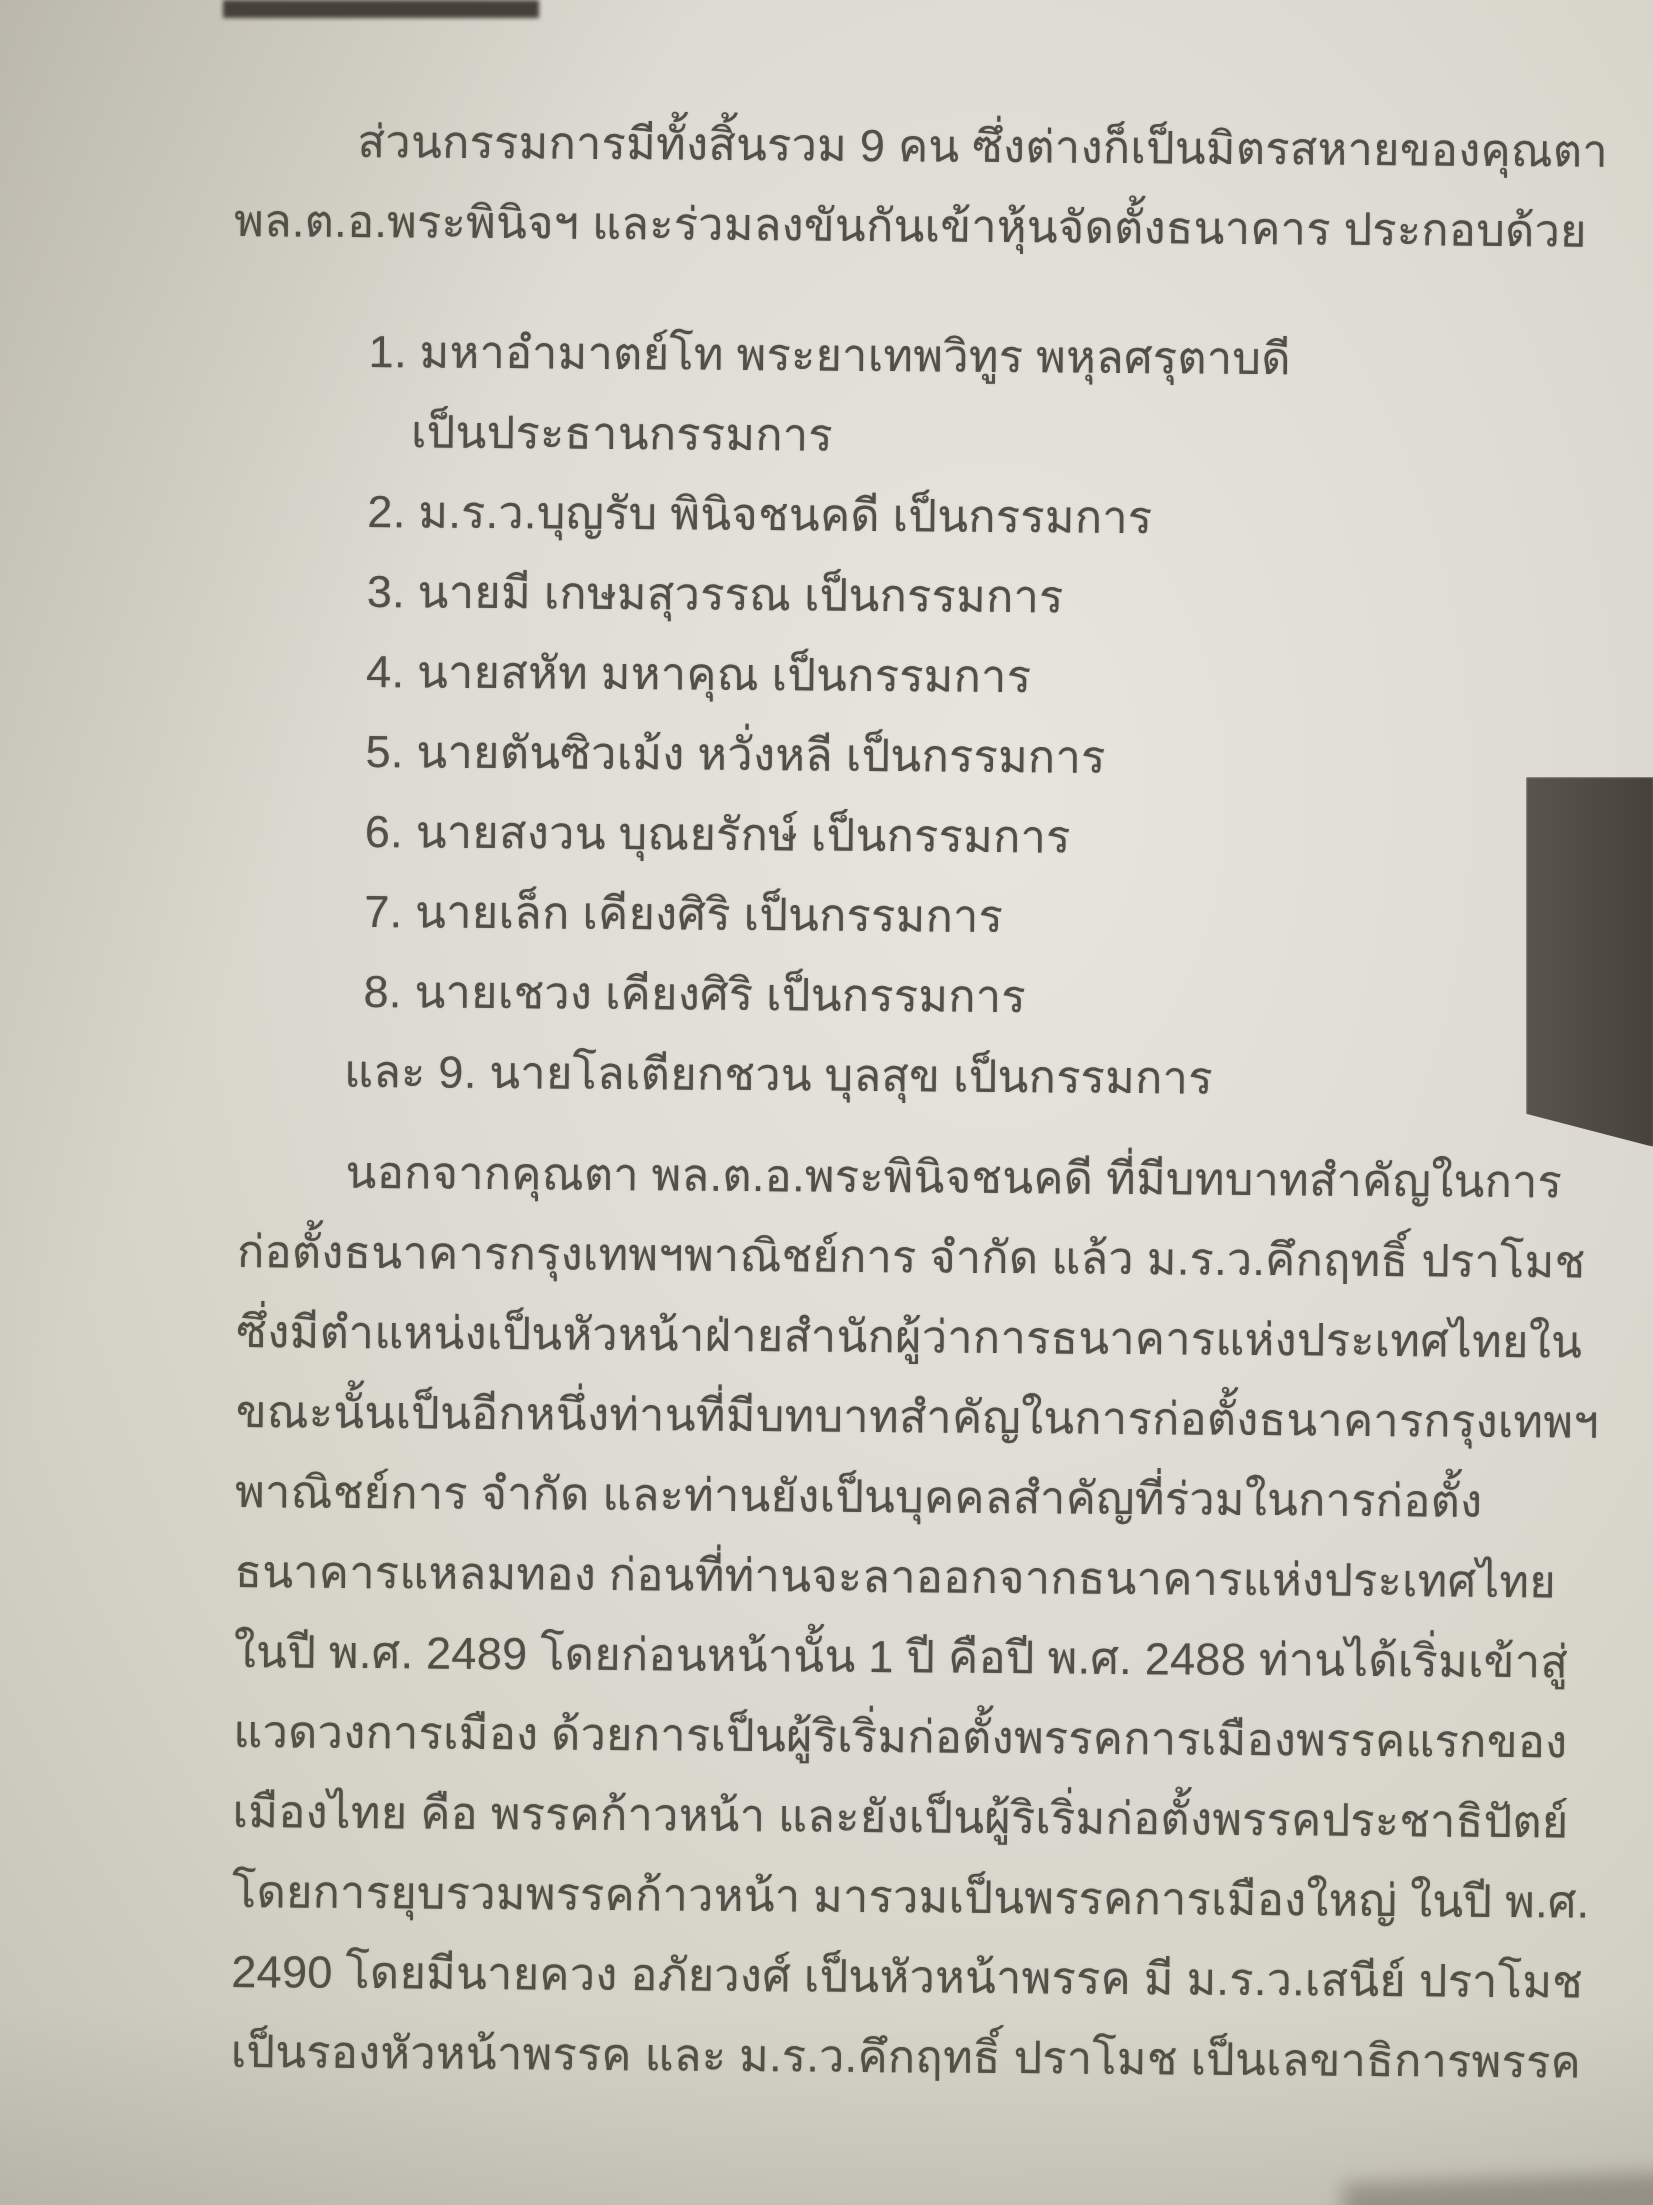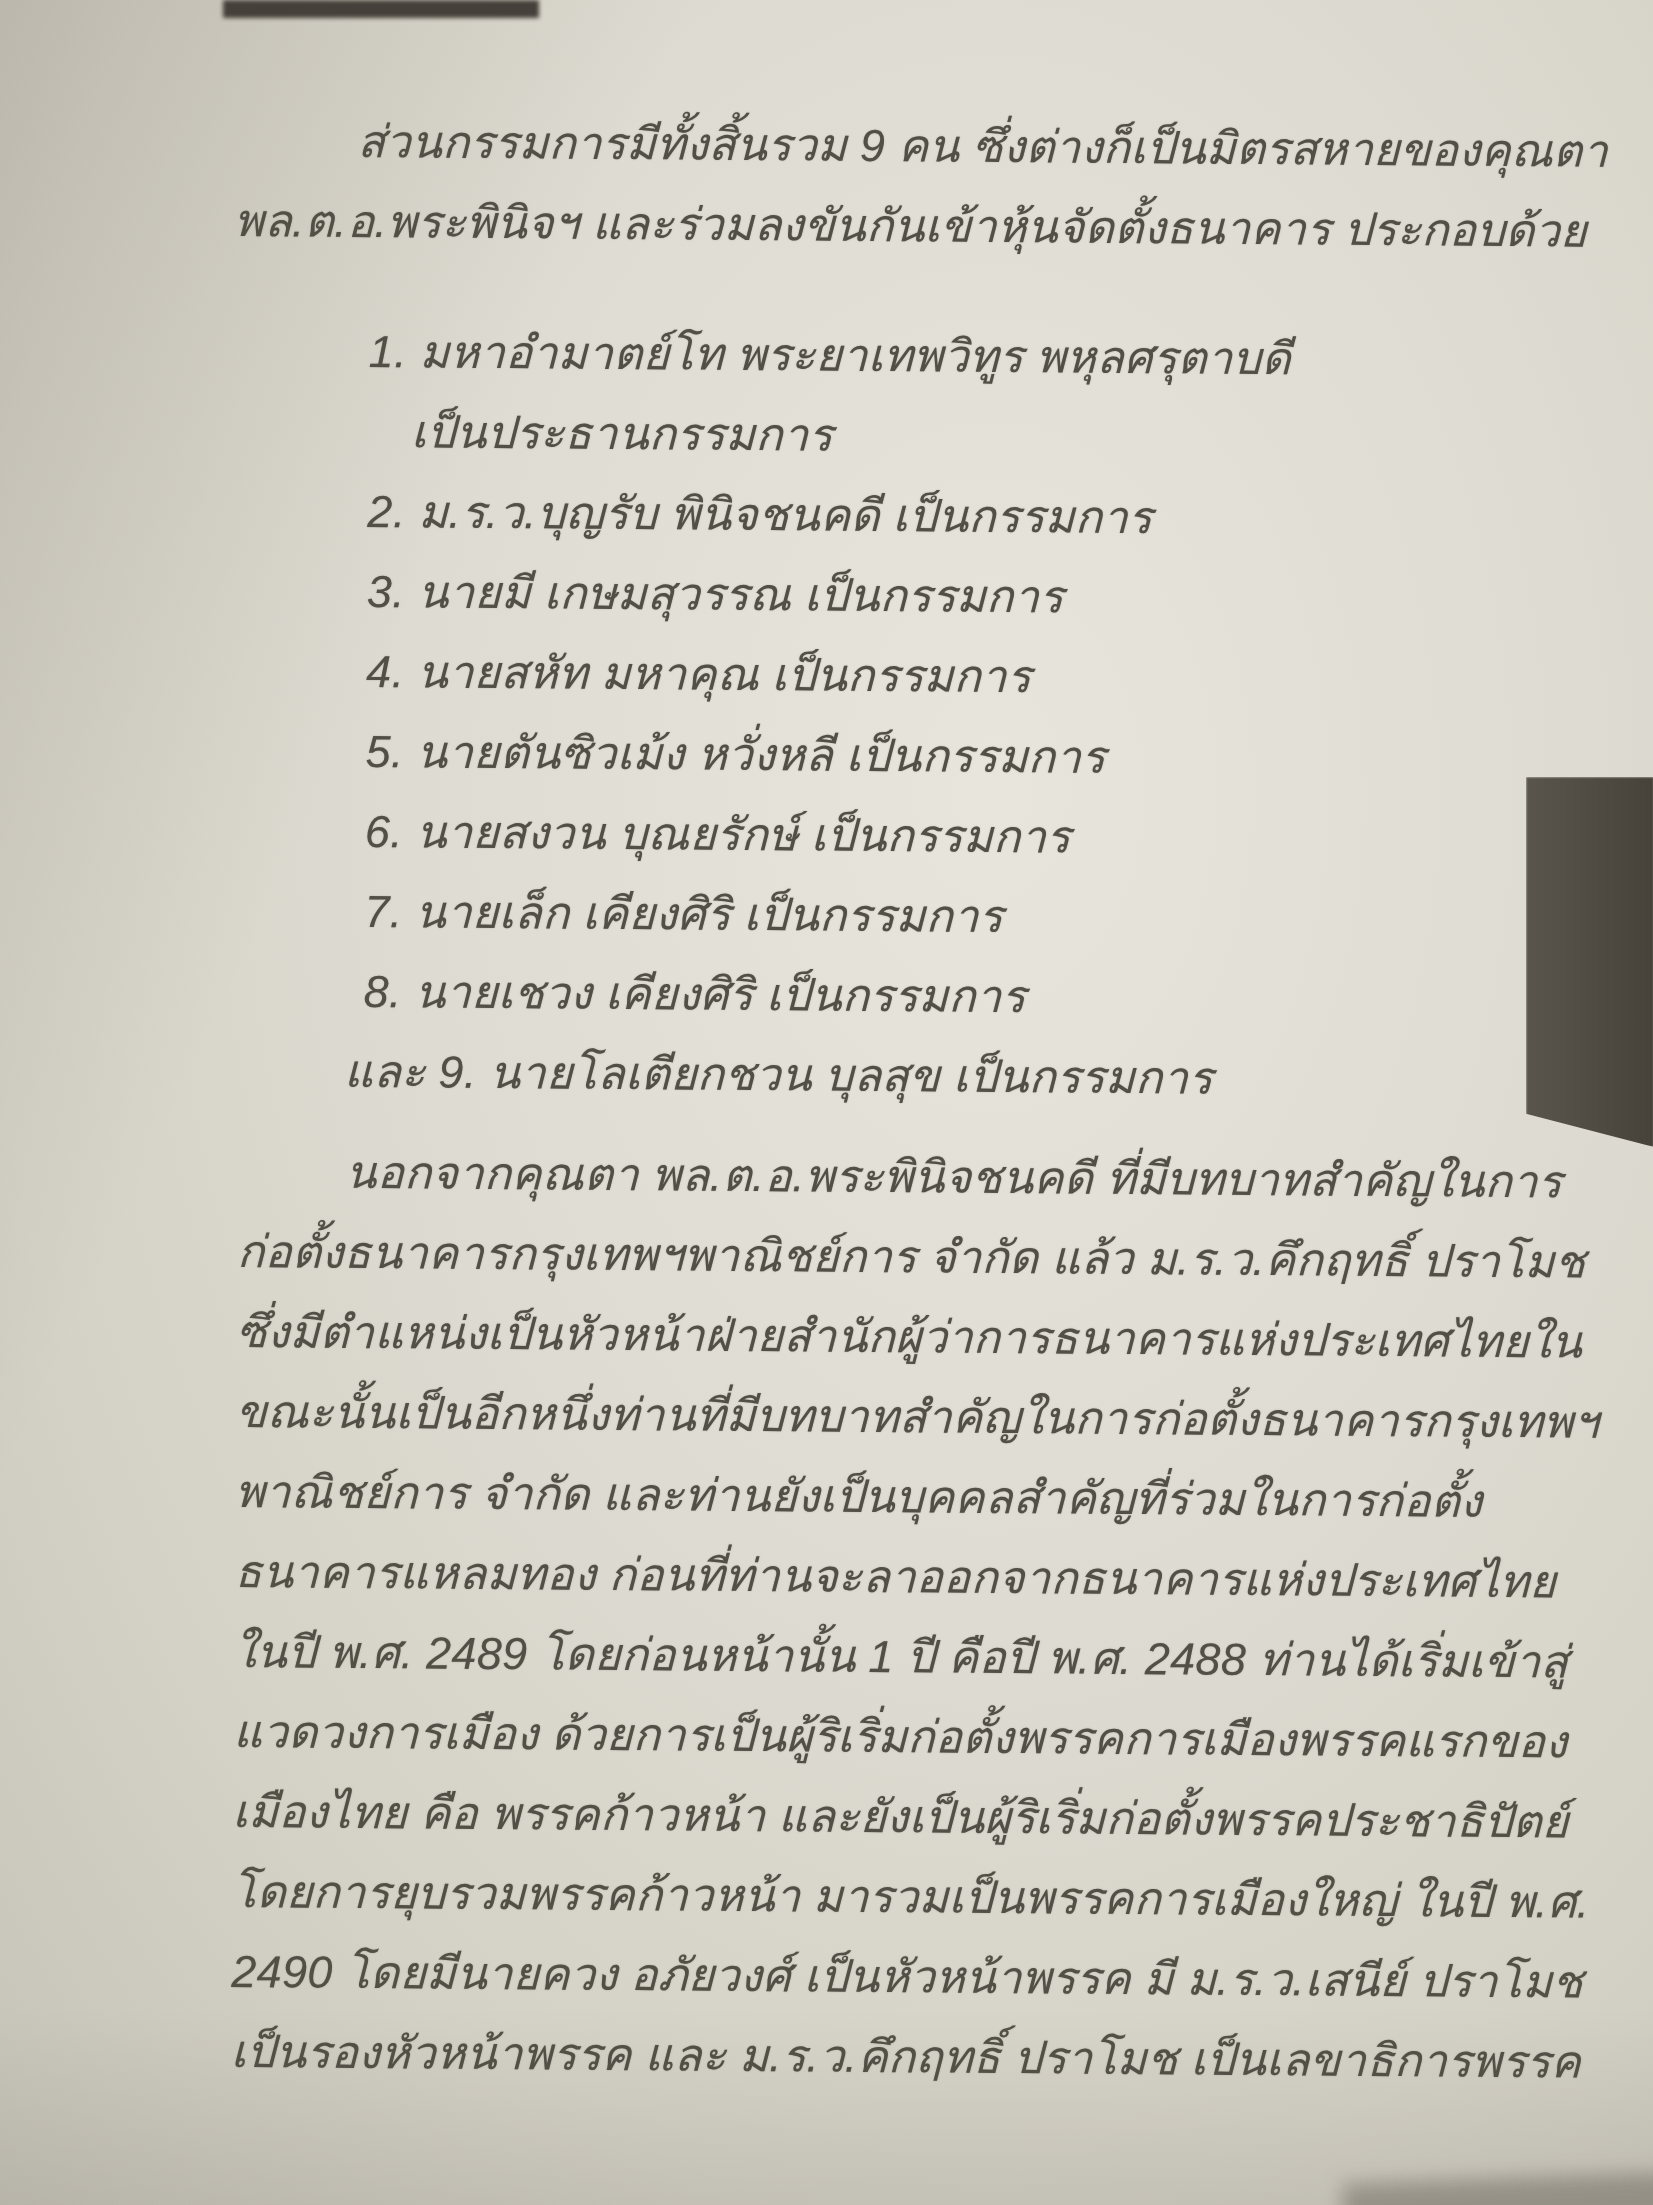--- a/index.html
+++ b/index.html
@@ -10,21 +10,20 @@
   .photo {
     position: relative;
     width: 1654px;
     height: 2205px;
     overflow: hidden;
     font-family: "Liberation Sans", "DejaVu Sans", sans-serif;
     background:
       linear-gradient(115deg, rgba(105,100,90,0.20) 0%, rgba(105,100,90,0.0) 26%),
       linear-gradient(0deg, rgba(110,106,95,0.16) 0%, rgba(110,106,95,0.0) 9%),
       radial-gradient(ellipse at 60% 36%, #e7e5dc 0%, #dedcd2 42%, #d4d1c7 72%, #c5c2b7 100%);
-    font-style: italic;
   }
   
   .top-edge-shadow {
     position: absolute;
     left: 223px; top: 0;
     width: 316px; height: 17.6px;
     background: #45413a;
     filter: blur(2px);
   }
   .right-edge-block {

